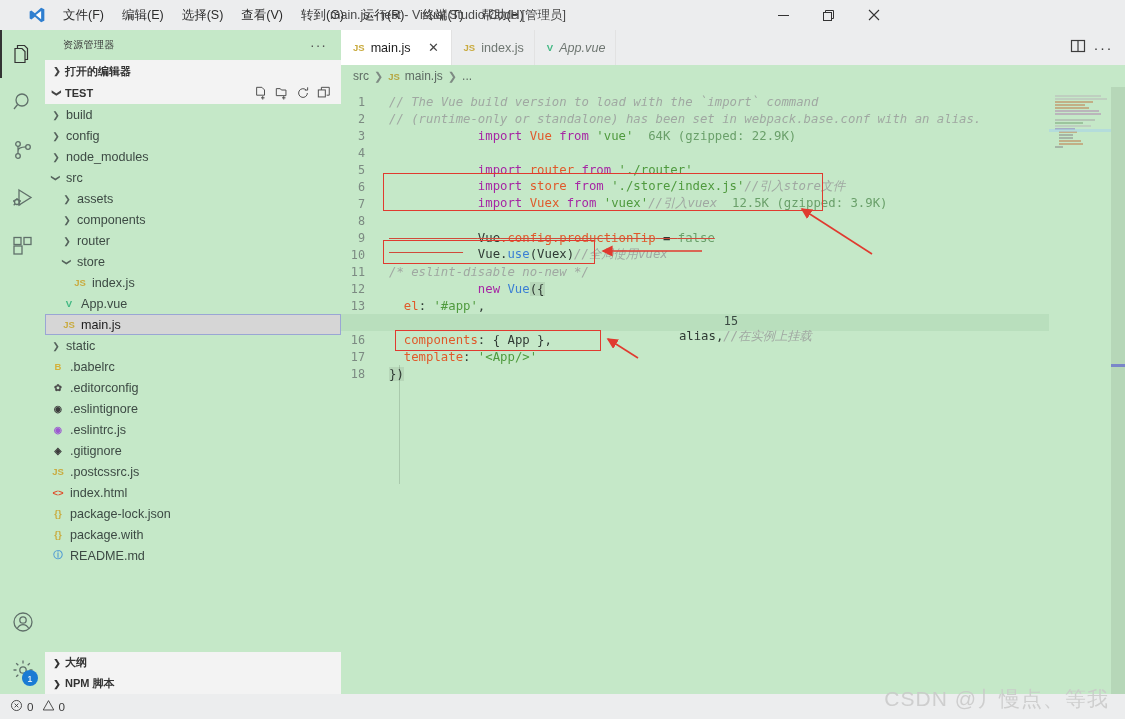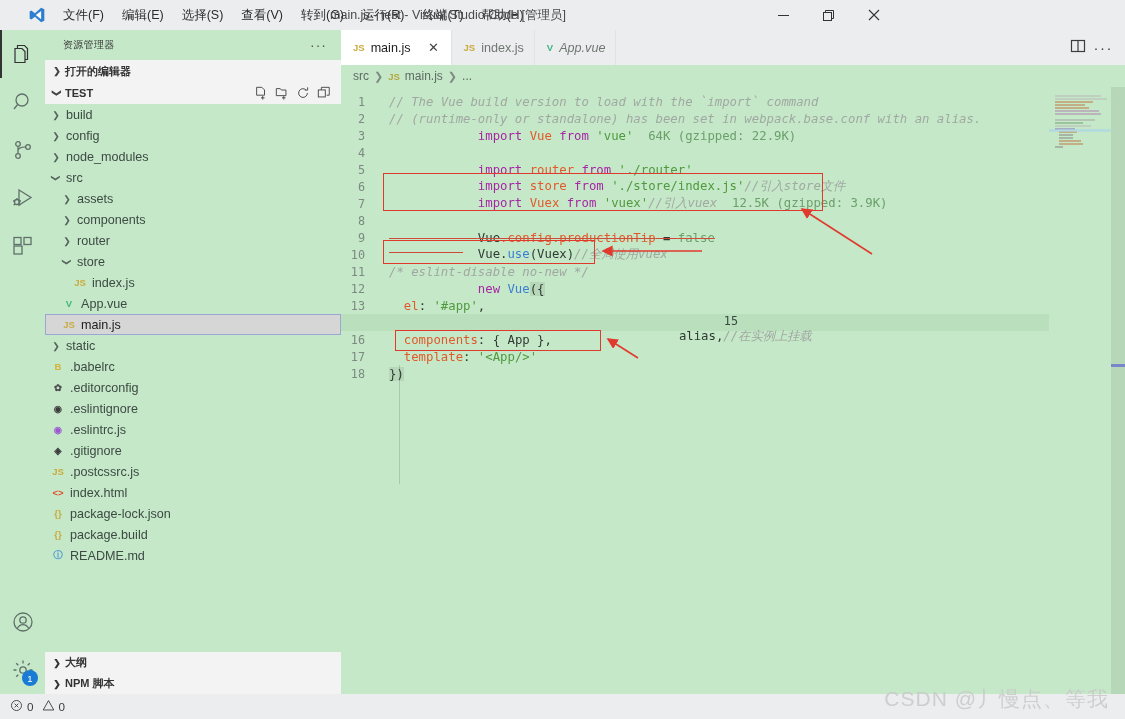--- a/index.html
+++ b/index.html
@@ -400,21 +400,21 @@
         <div class="row" style="padding-left: 4px;">
           <span class="ficon" style="color: rgb(224, 76, 43);">&lt;&gt;</span>
           <span class="lbl">index.html</span>
         </div>
         <div class="row" style="padding-left: 4px;">
           <span class="ficon" style="color: rgb(201, 171, 63);">{}</span>
           <span class="lbl">package-lock.json</span>
         </div>
         <div class="row" style="padding-left: 4px;">
           <span class="ficon" style="color: rgb(201, 171, 63);">{}</span>
-          <span class="lbl">package.build</span>
+          <span class="lbl">package.with</span>
         </div>
         <div class="row" style="padding-left: 4px;">
           <span class="ficon" style="color: rgb(79, 154, 212);">ⓘ</span>
           <span class="lbl">README.md</span>
         </div>
       </div>
 
     <div class="sb-bottom">
       <div class="panel-head">
         <span class="chev">❯</span>

